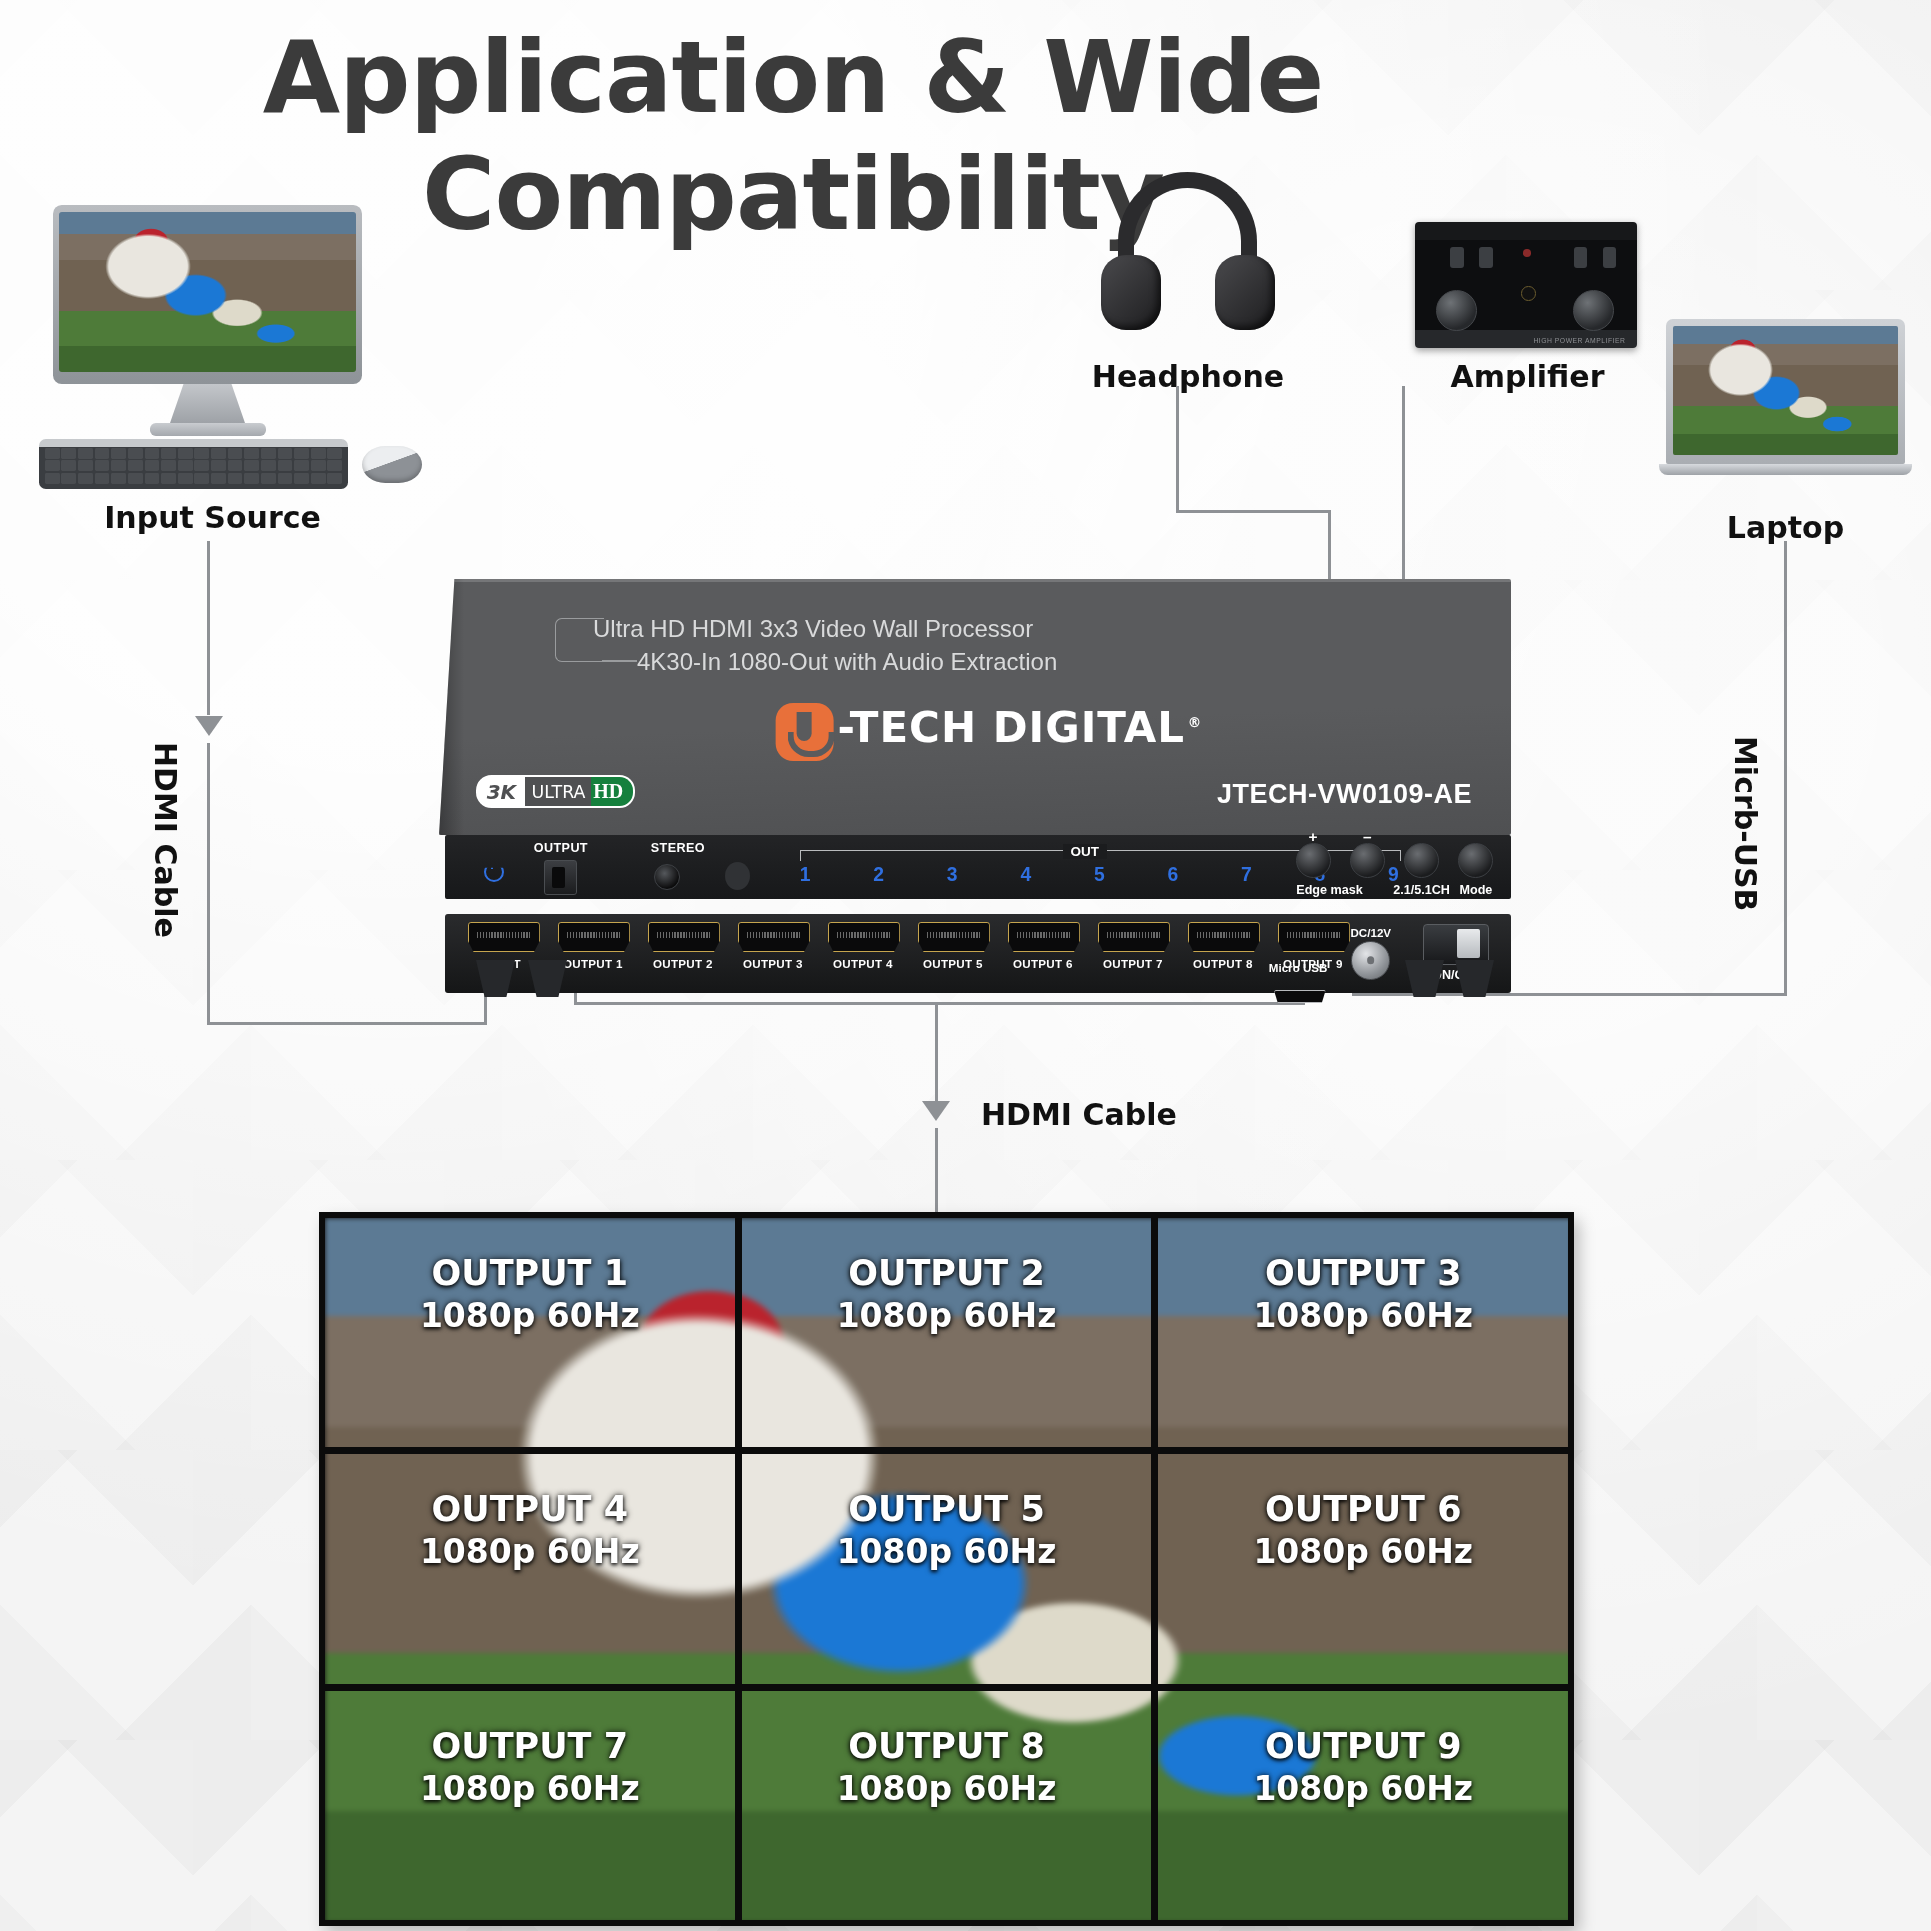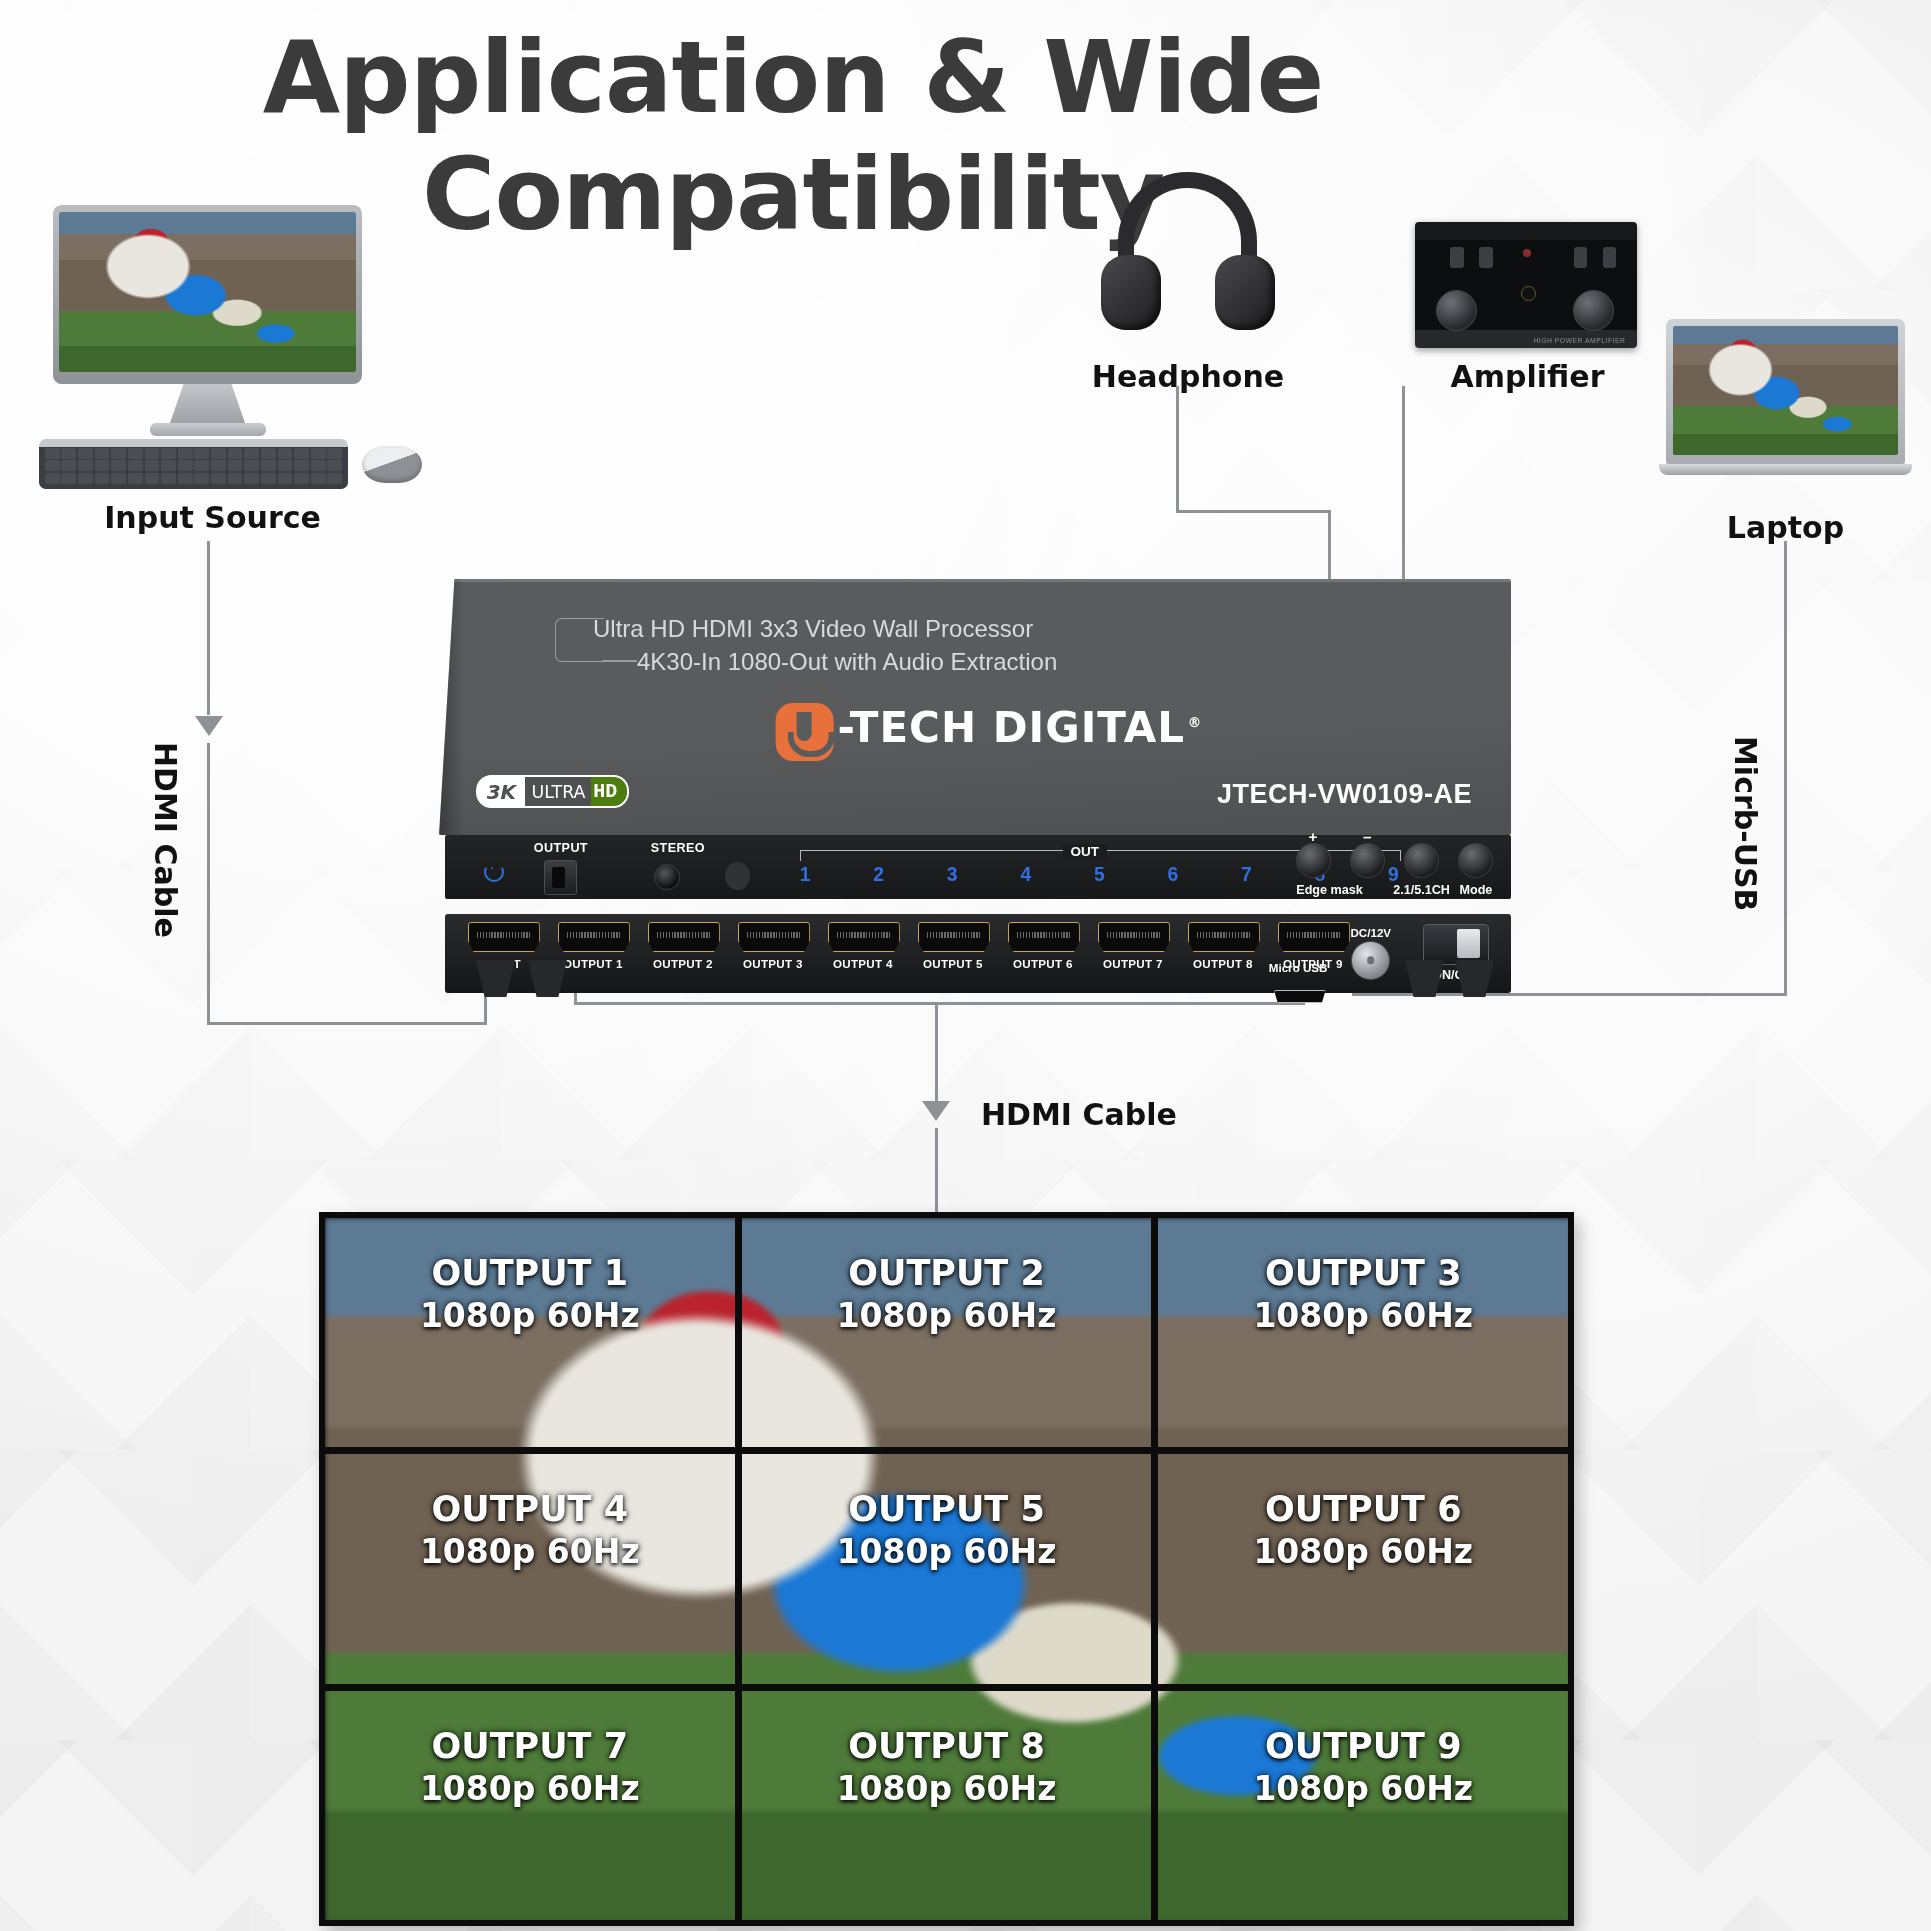--- a/index.html
+++ b/index.html
@@ -133,22 +133,22 @@
   .logo-text{font-family:"DejaVu Sans", sans-serif;font-weight:bold;color:#ffffff;font-size:42px;
     letter-spacing:1px;position:relative;}
   .logo-reg{font-size:13.5px;vertical-align:super;margin-left:2.9px;}
 
   .badge4k{position:absolute;left:37px;bottom:27px;display:flex;align-items:center;height:29px;
     border:2.9px solid #ffffff;border-radius:15.4px;overflow:hidden;background:#ffffff;}
   .b4k{padding:0 8.7px;font-style:italic;font-weight:bold;font-size:20px;color:#4f5052;
     font-family:"DejaVu Sans", sans-serif;}
   .bultra{background:#4f5052;color:#fff;padding:0 5.8px 0 6.8px;font-size:17.4px;height:100%;
     display:flex;align-items:center;font-family:"DejaVu Sans", sans-serif;}
-  .bhd{background:#4d7c0f;color:#fff;padding:0 9.7px 0 1.9px;font-size:20px;font-weight:bold;height:100%;
-    display:flex;align-items:center;font-family:Liberation Mono, monospace;}
+  .bhd{background:#15803d;color:#fff;padding:0 9.7px 0 1.9px;font-size:20px;font-weight:bold;height:100%;
+    display:flex;align-items:center;font-family:Liberation Serif, serif;}
   .model{position:absolute;right:39px;bottom:25px;color:#ffffff;font-weight:bold;font-size:27px;
     letter-spacing:0.5px;font-family:"Liberation Sans", sans-serif;}
 
   
   .dev-ctrl{position:relative;height:64px;margin-left:5.8px;width:1066px;
     background:linear-gradient(180deg,#232426,#17181a);border-radius:1.9px;}
   .pwr-ico{position:absolute;left:39px;top:27px;width:16.4px;height:16.4px;border:2.4px solid #2f6fe0;
     border-radius:50%;clip-path:polygon(0 28%,100% 28%,100% 100%,0 100%);}
   .pwr-ico::after{content:"";position:absolute;left:5px;top:-6.8px;width:2.4px;height:11.6px;background:#2f6fe0;}
   .toslink{position:absolute;left:99px;top:25px;width:31px;height:33px;border-radius:2.9px;

